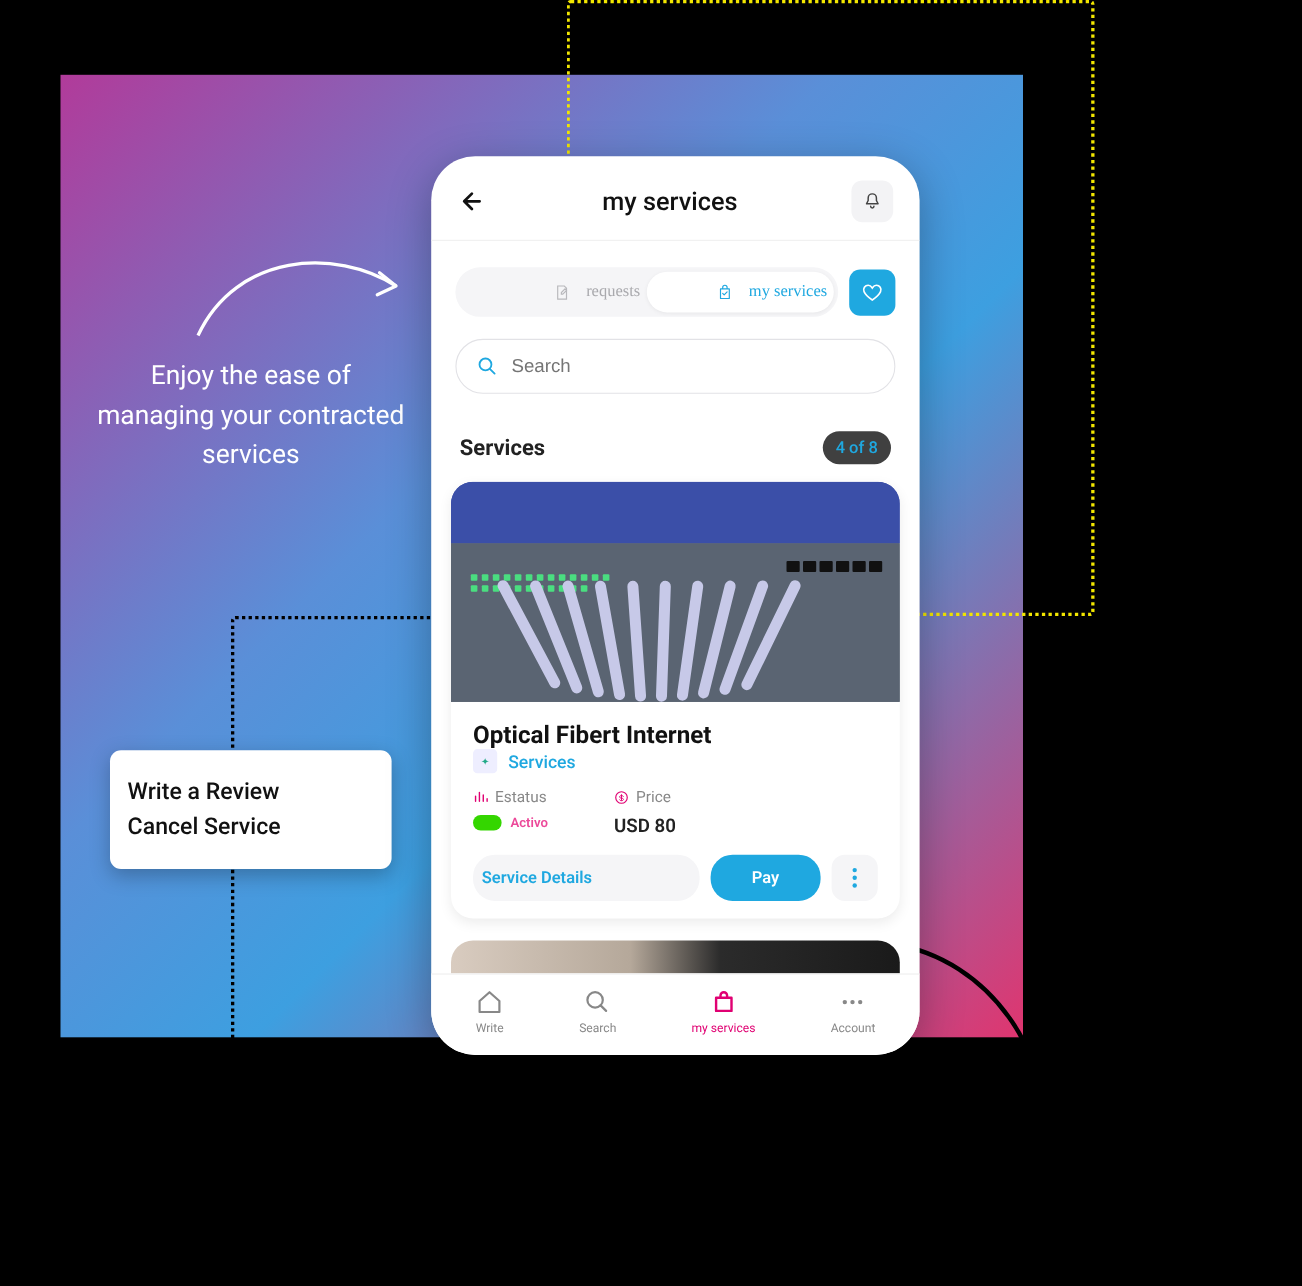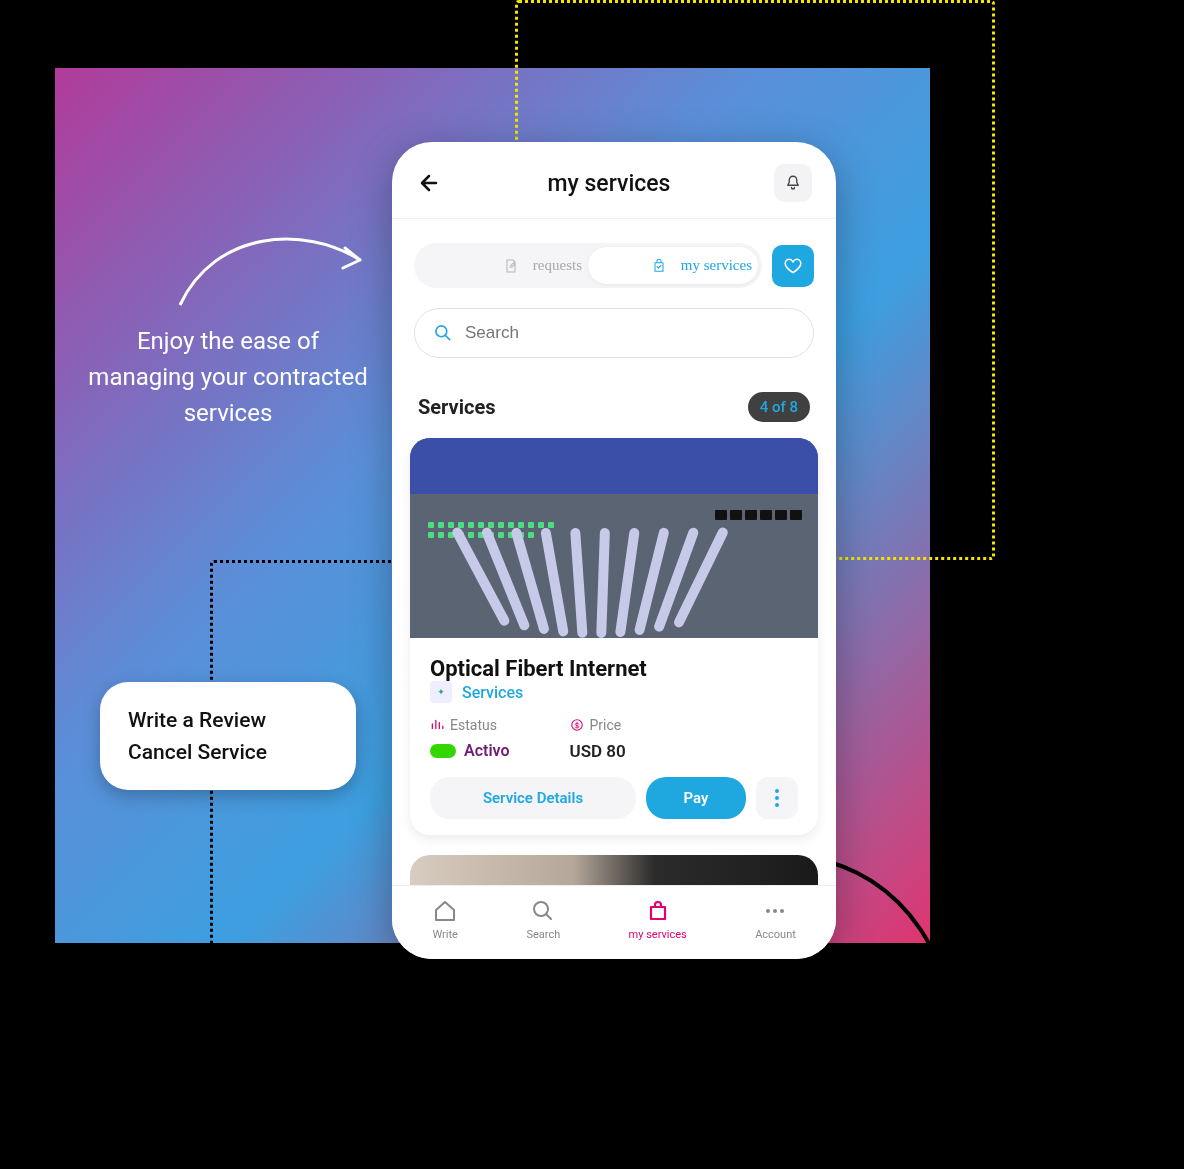--- a/index.html
+++ b/index.html
@@ -47,22 +47,22 @@
     font-weight: 400;
     text-align: center;
   }
 
   
   .popup-card {
     position: absolute;
     left: 100px; top: 682px;
     width: 256px;
     background: #fff;
-    border-radius: 28px;
-    padding: 22px 28px;
+    border-radius: 10px;
+    padding: 22px 16px;
     box-shadow: 0 6px 18px rgba(0,0,0,0.25);
   }
   .popup-card div {
     font-size: 21px;
     color: #111;
     font-weight: 500;
     padding: 4px 0;
   }
 
   
@@ -208,25 +208,25 @@
   .service-title { font-size: 22px; font-weight: 700; color: #111; }
   .provider-row { display:flex; align-items:center; gap:10px; margin-bottom: 14px; }
   .provider-logo { width:22px; height:22px; background:#eef; border-radius:4px; display:flex; align-items:center; justify-content:center; font-size:9px; color:#2a8; }
   .provider-name { color:#1fa8e0; font-size:16px; font-weight:500; }
 
   .info-grid { display:flex; gap:60px; margin-bottom:16px; }
   .info-col { display:flex; flex-direction:column; gap:8px; }
   .info-label { display:flex; align-items:center; gap:6px; color:#888; font-size:14px; }
   .status-pill { display:inline-flex; align-items:center; gap:8px; }
   .status-dot { width:26px; height:14px; background:#34d600; border-radius:7px; }
-  .status-text { font-weight:600; color:#701a75; font-size:16px; }
+  .status-text { font-weight:600; color:#ec4899; font-size:12px; }
   .price-val { font-weight:600; color:#222; font-size:17px; }
 
   .card-actions { display:flex; gap:10px; margin-top:16px; align-items:center; }
-  .btn-light { flex:1; background:#f5f5f7; color:#1fa8e0; border-radius:20px; padding:12px 8px; text-align:center; font-size:15px; font-weight:600; }
+  .btn-light { flex:1; background:#f5f5f7; color:#1fa8e0; border-radius:20px; padding:12px 8px; text-align:left; font-size:15px; font-weight:600; }
   .btn-primary { width:100px; background:#1fa8e0; color:#fff; border-radius:20px; padding:12px 8px; text-align:center; font-size:15px; font-weight:600; }
   .btn-more { width:42px; height:42px; background:#f5f5f7; border-radius:12px; display:flex; align-items:center; justify-content:center; }
   .btn-more .dots { display:flex; flex-direction:column; gap:3px; }
   .btn-more .dots span { width:4px; height:4px; background:#1fa8e0; border-radius:50%; }
 
   
   .next-card-peek {
     margin: 0 18px;
     height: 30px;
     border-radius: 20px 20px 0 0;

